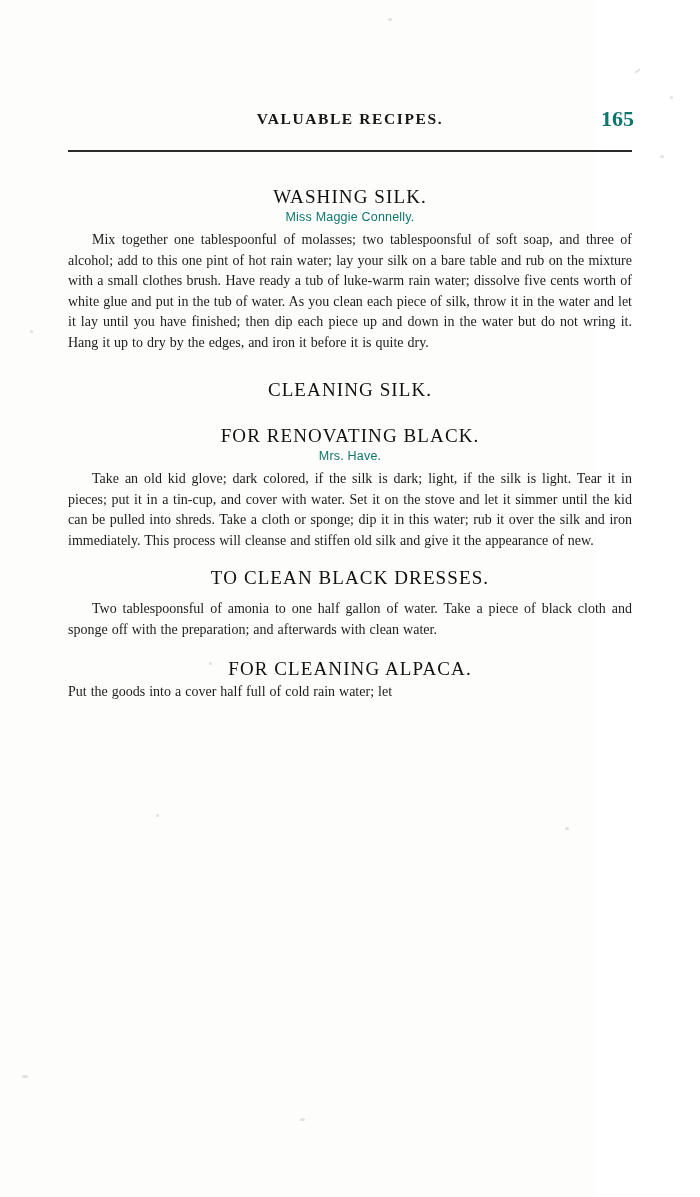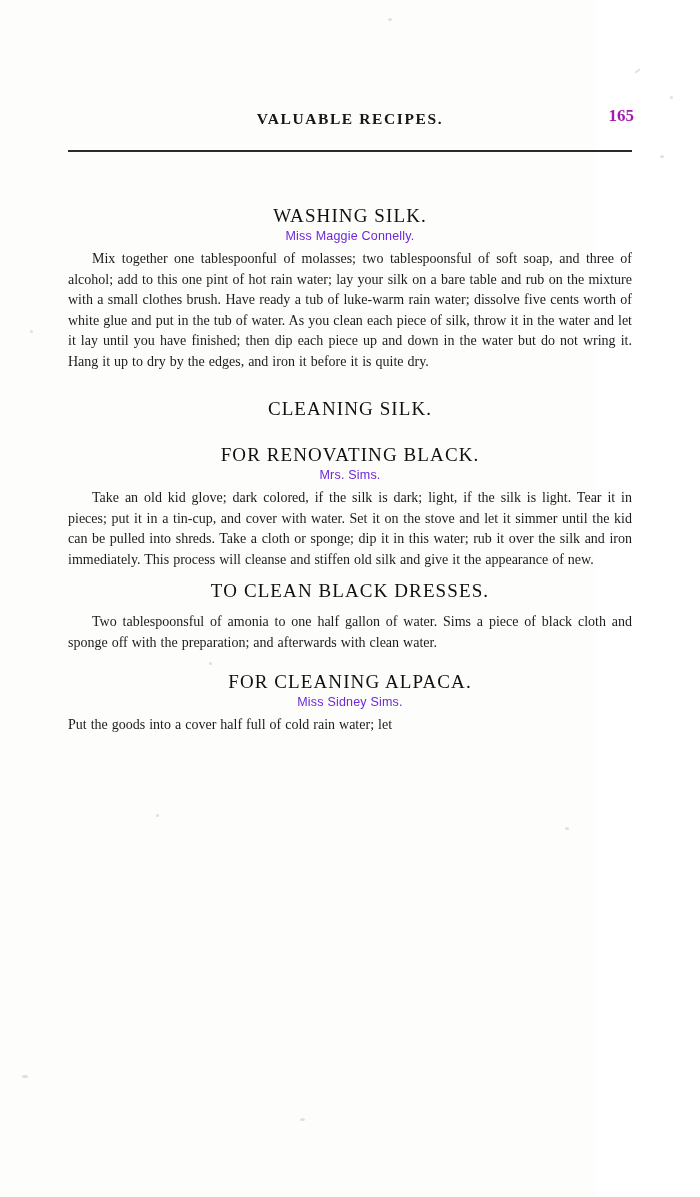--- a/index.html
+++ b/index.html
@@ -38,23 +38,23 @@
     letter-spacing: 1.6px;
     font-variant: small-caps;
     text-transform: uppercase;
     font-weight: 700;
     color: #161616;
   }
   .page-number {
     position: absolute;
     right: -2px;
     top: -4px;
-    font-size: 17px;
+    font-size: 22px;
     font-weight: 600;
-    color: #a21caf;
+    color: #0f766e;
   }
   .rule {
     margin-top: 14px;
     border-top: 2px solid #2b2b2b;
     width: 100%;
   }
   .section {
     margin-top: 18px;
   }
   h2.recipe-title {
@@ -64,38 +64,38 @@
     text-align: center;
     margin: 0 0 2px 0;
     color: #111;
   }
   .byline {
     text-align: center;
     font-family: "Liberation Sans", sans-serif;
     font-size: 12.5px;
     letter-spacing: 0.2px;
     margin: 2px 0 6px 0;
-    color: #6d28d9;
+    color: #0f766e;
   }
   p.body {
     margin: 0;
     font-size: 14px;
     line-height: 1.465;
     text-align: justify;
     text-indent: 24px;
     color: #1b1b1b;
     word-spacing: 0.5px;
   }
   p.body.no-indent {
     text-indent: 0;
   }
-  .sec-1 { margin-top: 53px; }
+  .sec-1 { margin-top: 34px; }
   .sec-2 { margin-top: 26px; }
   .sec-3 { margin-top: 24px; }
-  .sec-4 { margin-top: 10px; }
+  .sec-4 { margin-top: 16px; }
   .sec-5 { }
 
   .sec-2 h2.recipe-title { margin-bottom: 1px; }
   .sec-4 h2.recipe-title { margin-bottom: 10px; }
 
   
   .speck {
     position: absolute;
     background: #c9c6bd;
     border-radius: 50%;
@@ -131,29 +131,28 @@
       <div class="byline">Miss Maggie Connelly.</div>
       <p class="body">Mix together one tablespoonful of molasses; two tablespoonsful of soft soap, and three of alcohol; add to this one pint of hot rain water; lay your silk on a bare table and rub on the mixture with a small clothes brush. Have ready a tub of luke-warm rain water; dissolve five cents worth of white glue and put in the tub of water.  As you clean each piece of silk, throw it in the water and let it lay until you have finished; then dip each piece up and down in the water but do not wring it.  Hang it up to dry by the edges, and iron it before it is quite dry.</p>
     </section>
 
     <section class="section sec-2">
       <h2 class="recipe-title">CLEANING SILK.</h2>
     </section>
 
     <section class="section sec-3">
       <h2 class="recipe-title">FOR RENOVATING BLACK.</h2>
-      <div class="byline">Mrs. Sims.</div>
+      <div class="byline">Mrs. Have.</div>
       <p class="body">Take an old kid glove; dark colored, if the silk is dark; light, if the silk is light.  Tear it in pieces; put it in a tin-cup, and cover with water.  Set it on the stove and let it simmer until the kid can be pulled into shreds.  Take a cloth or sponge; dip it in this water; rub it over the silk and iron immediately.  This process will cleanse and stiffen old silk and give it the appearance of new.</p>
     </section>
 
     <section class="section sec-4">
       <h2 class="recipe-title">TO CLEAN BLACK DRESSES.</h2>
-      <p class="body">Two tablespoonsful of amonia to one half gallon of water. Sims a piece of black cloth and sponge off with the preparation; and afterwards with clean water.</p>
+      <p class="body">Two tablespoonsful of amonia to one half gallon of water. Take a piece of black cloth and sponge off with the preparation; and afterwards with clean water.</p>
     </section>
 
     <section class="section sec-5">
       <h2 class="recipe-title">FOR CLEANING ALPACA.</h2>
-      <div class="byline">Miss Sidney Sims.</div>
       <p class="body no-indent">Put the goods into a cover half full of cold rain water; let</p>
     </section>
 
   </div>
 </div>
 
 </body></html>

